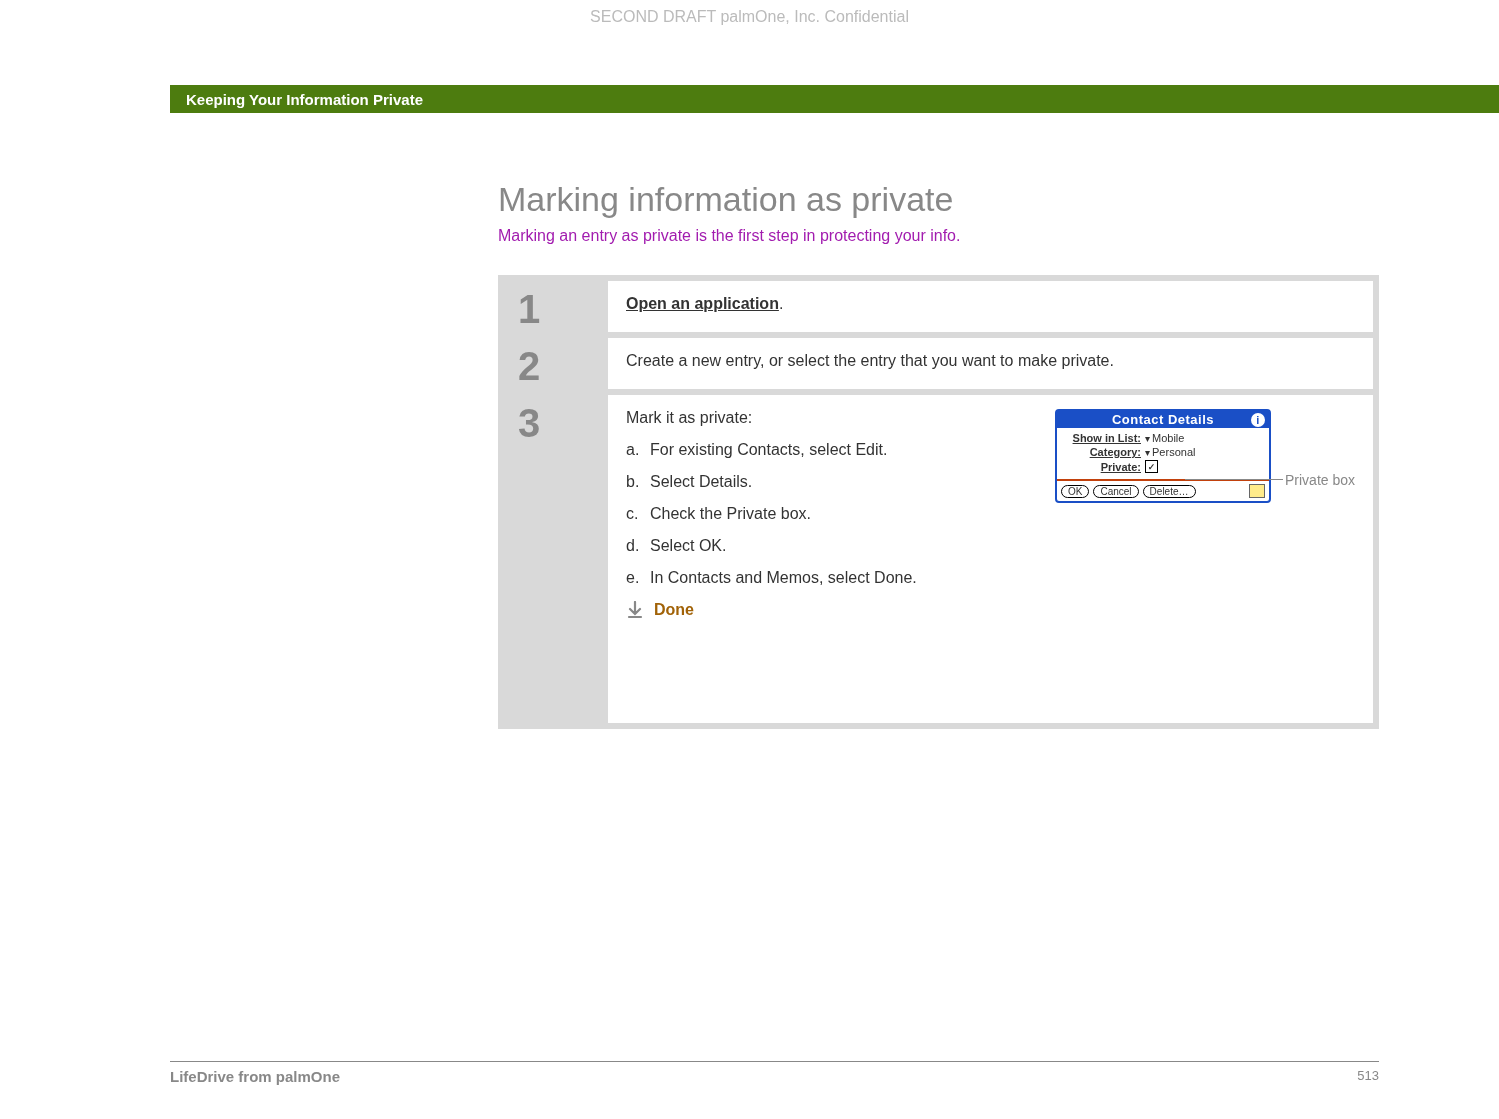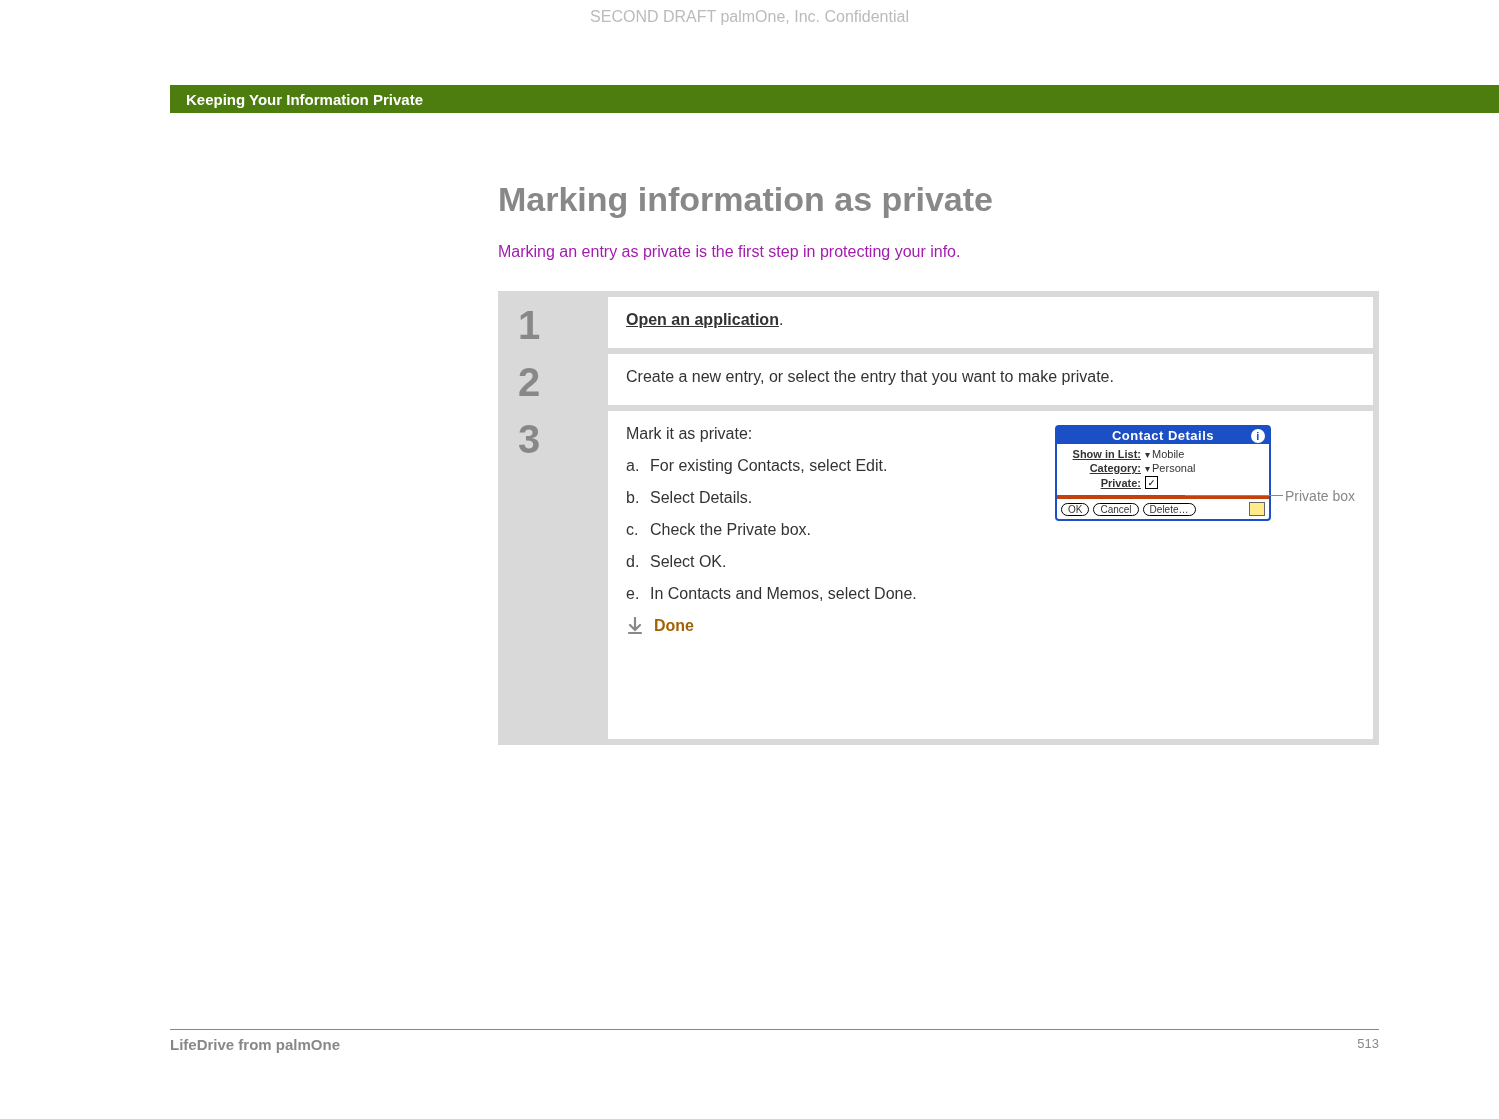--- a/index.html
+++ b/index.html
@@ -3,21 +3,21 @@
 <meta charset="utf-8">
 <style>
   html,body{margin:0;padding:0;font-family:Arial,Helvetica,sans-serif;background:#fff;color:#333;}
   .page{width:1499px;height:1119px;position:relative;box-sizing:border-box;padding:0 120px;}
   .draft{position:absolute;top:8px;left:0;width:100%;text-align:center;color:#bbb;font-size:16px;}
   .header-bar{position:absolute;top:85px;left:0;width:100%;height:28px;display:flex;}
   .h-left{width:170px;background:#fff;}
   .h-mid{background:#ef7f1a;color:#fff;font-weight:bold;font-size:15px;display:flex;align-items:center;padding:0 16px;box-sizing:border-box;flex:0 0 307px;}
   .h-right{flex:1;background:#4d7c0f;color:#fff;font-weight:bold;font-size:15px;display:flex;align-items:center;padding:0 16px;}
   .content{position:absolute;top:180px;left:498px;right:120px;}
-  h1{font-size:34px;font-weight:bold;color:#888;margin:0 0 24px 0;}
+  h1{font-size:34px;font-weight:normal;color:#888;margin:0 0 8px 0;}
   .subtitle{font-size:16px;color:#a21caf;margin-bottom:30px;}
   .steps{background:#d9d9d9;padding:6px;display:flex;flex-direction:column;gap:6px;}
   .step{display:flex;}
   .num{width:90px;font-size:40px;font-weight:bold;color:#888;padding:6px 0 0 14px;font-family:Arial,Helvetica,sans-serif;}
   .body{flex:1;background:#fff;padding:14px 18px;font-size:16px;color:#333;}
   .body a{color:#333;font-weight:bold;text-decoration:underline;}
   .subs{margin:14px 0 0 0;padding:0;list-style:none;}
   .subs li{display:flex;margin-bottom:14px;}
   .subs .lab{width:24px;flex:none;}
   .done{display:flex;align-items:center;gap:10px;font-weight:bold;color:#a16207;margin-top:6px;}
@@ -27,25 +27,25 @@
   .callout-label{position:absolute;left:230px;top:63px;font-size:14px;color:#888;white-space:nowrap;}
   .dlg{width:212px;border:2px solid #1a4fc6;border-radius:4px;background:#fff;font-family:Arial,sans-serif;font-size:12px;}
   .dlg-title{background:#1a4fc6;color:#fff;font-weight:bold;text-align:center;padding:1px 0;display:flex;justify-content:center;align-items:center;position:relative;font-size:13px;letter-spacing:0.5px;font-family:"Arial Black",Arial,sans-serif;}
   .dlg-title .info{position:absolute;right:4px;top:2px;width:14px;height:14px;border-radius:50%;background:#fff;color:#1a4fc6;font-size:11px;font-weight:bold;display:flex;align-items:center;justify-content:center;}
   .dlg-body{padding:4px 6px;}
   .dlg-row{display:flex;align-items:center;margin-bottom:2px;}
   .dlg-lab{font-weight:bold;width:78px;text-align:right;padding-right:4px;font-family:"Arial Black",Arial,sans-serif;font-size:11px;text-decoration:underline;}
   .dlg-val{display:flex;align-items:center;gap:2px;font-size:11px;}
   .drop{font-size:10px;}
   .chk{width:11px;height:11px;border:1px solid #000;display:inline-flex;align-items:center;justify-content:center;font-size:9px;font-weight:bold;}
-  .dlg-btns{border-top:4px solid #c2410c;padding:3px 4px;display:flex;gap:4px;align-items:center;}
+  .dlg-btns{border-top:2px solid #c2410c;padding:3px 4px;display:flex;gap:4px;align-items:center;}
   .pill{border:1px solid #000;border-radius:8px;padding:0 6px;font-size:10px;background:#fff;}
   .note-ic{width:14px;height:12px;border:1px solid #666;background:#ffeb8a;margin-left:auto;}
   .callout-line{position:absolute;top:70px;left:130px;width:98px;height:1px;background:#888;}
-  .footer{position:absolute;bottom:66px;left:170px;right:120px;border-top:1.5px solid #888;display:flex;justify-content:space-between;padding-top:6px;}
+  .footer{position:absolute;bottom:34px;left:170px;right:120px;border-top:1.5px solid #888;display:flex;justify-content:space-between;padding-top:6px;}
   .footer .f-left{font-weight:bold;color:#888;font-size:15px;}
   .footer .f-right{color:#888;font-size:13px;}
 </style>
 </head>
 <body>
 
 <div class="page">
 
   <div class="draft">SECOND DRAFT palmOne, Inc.  Confidential</div>
 

